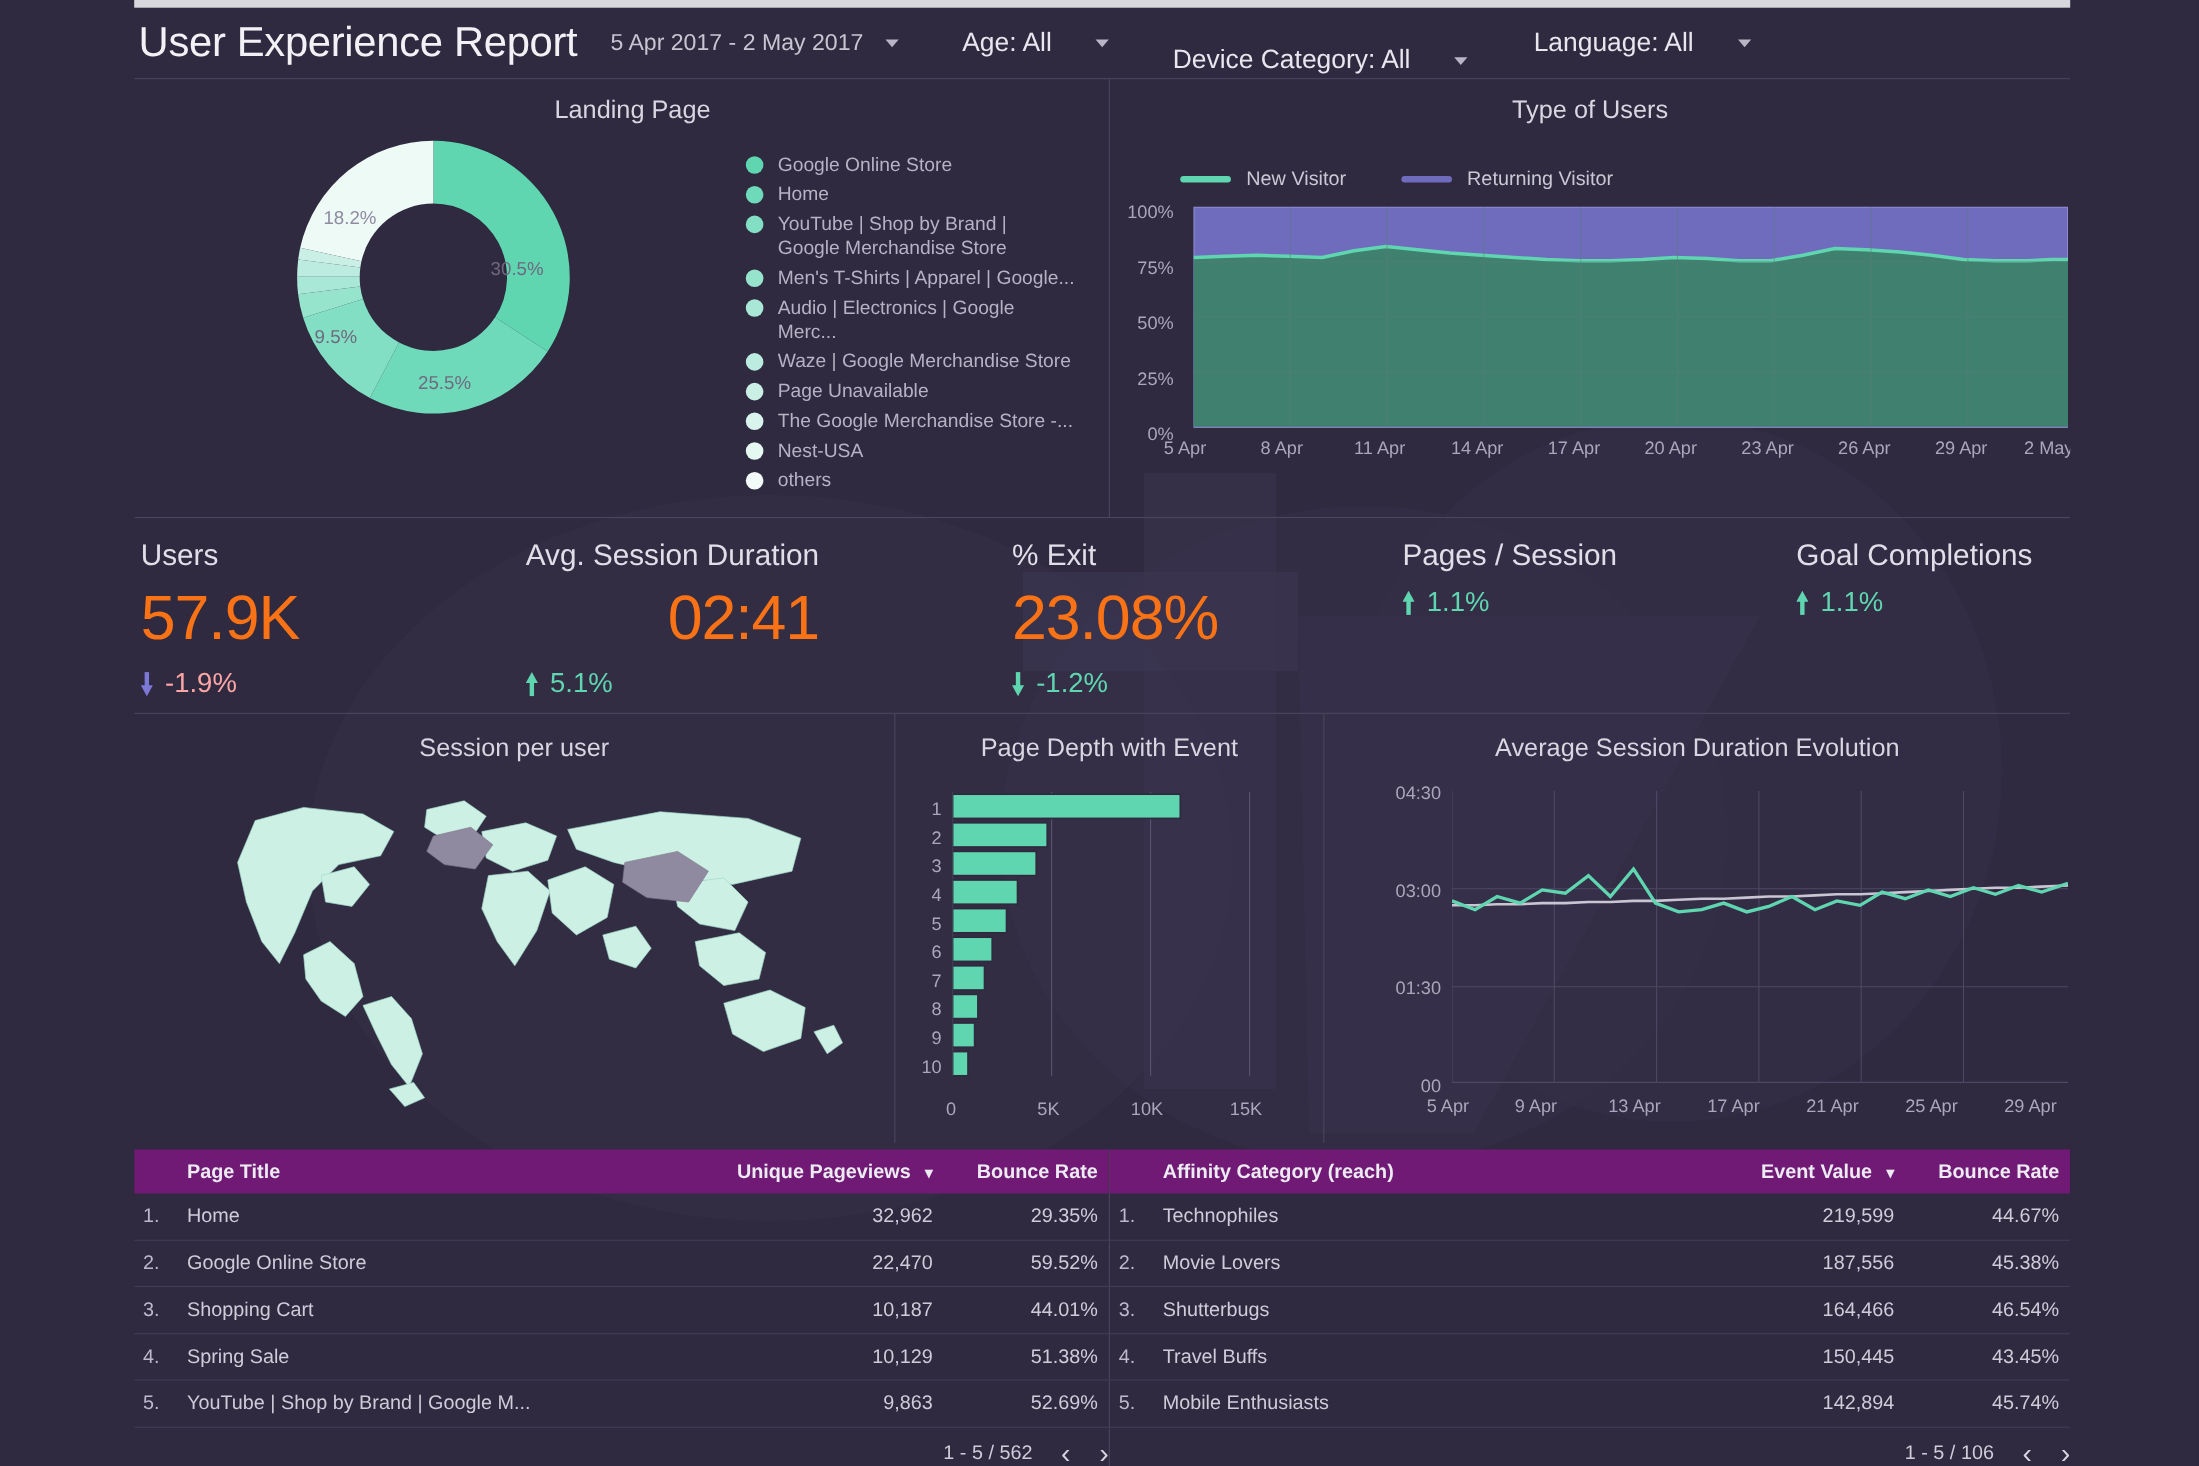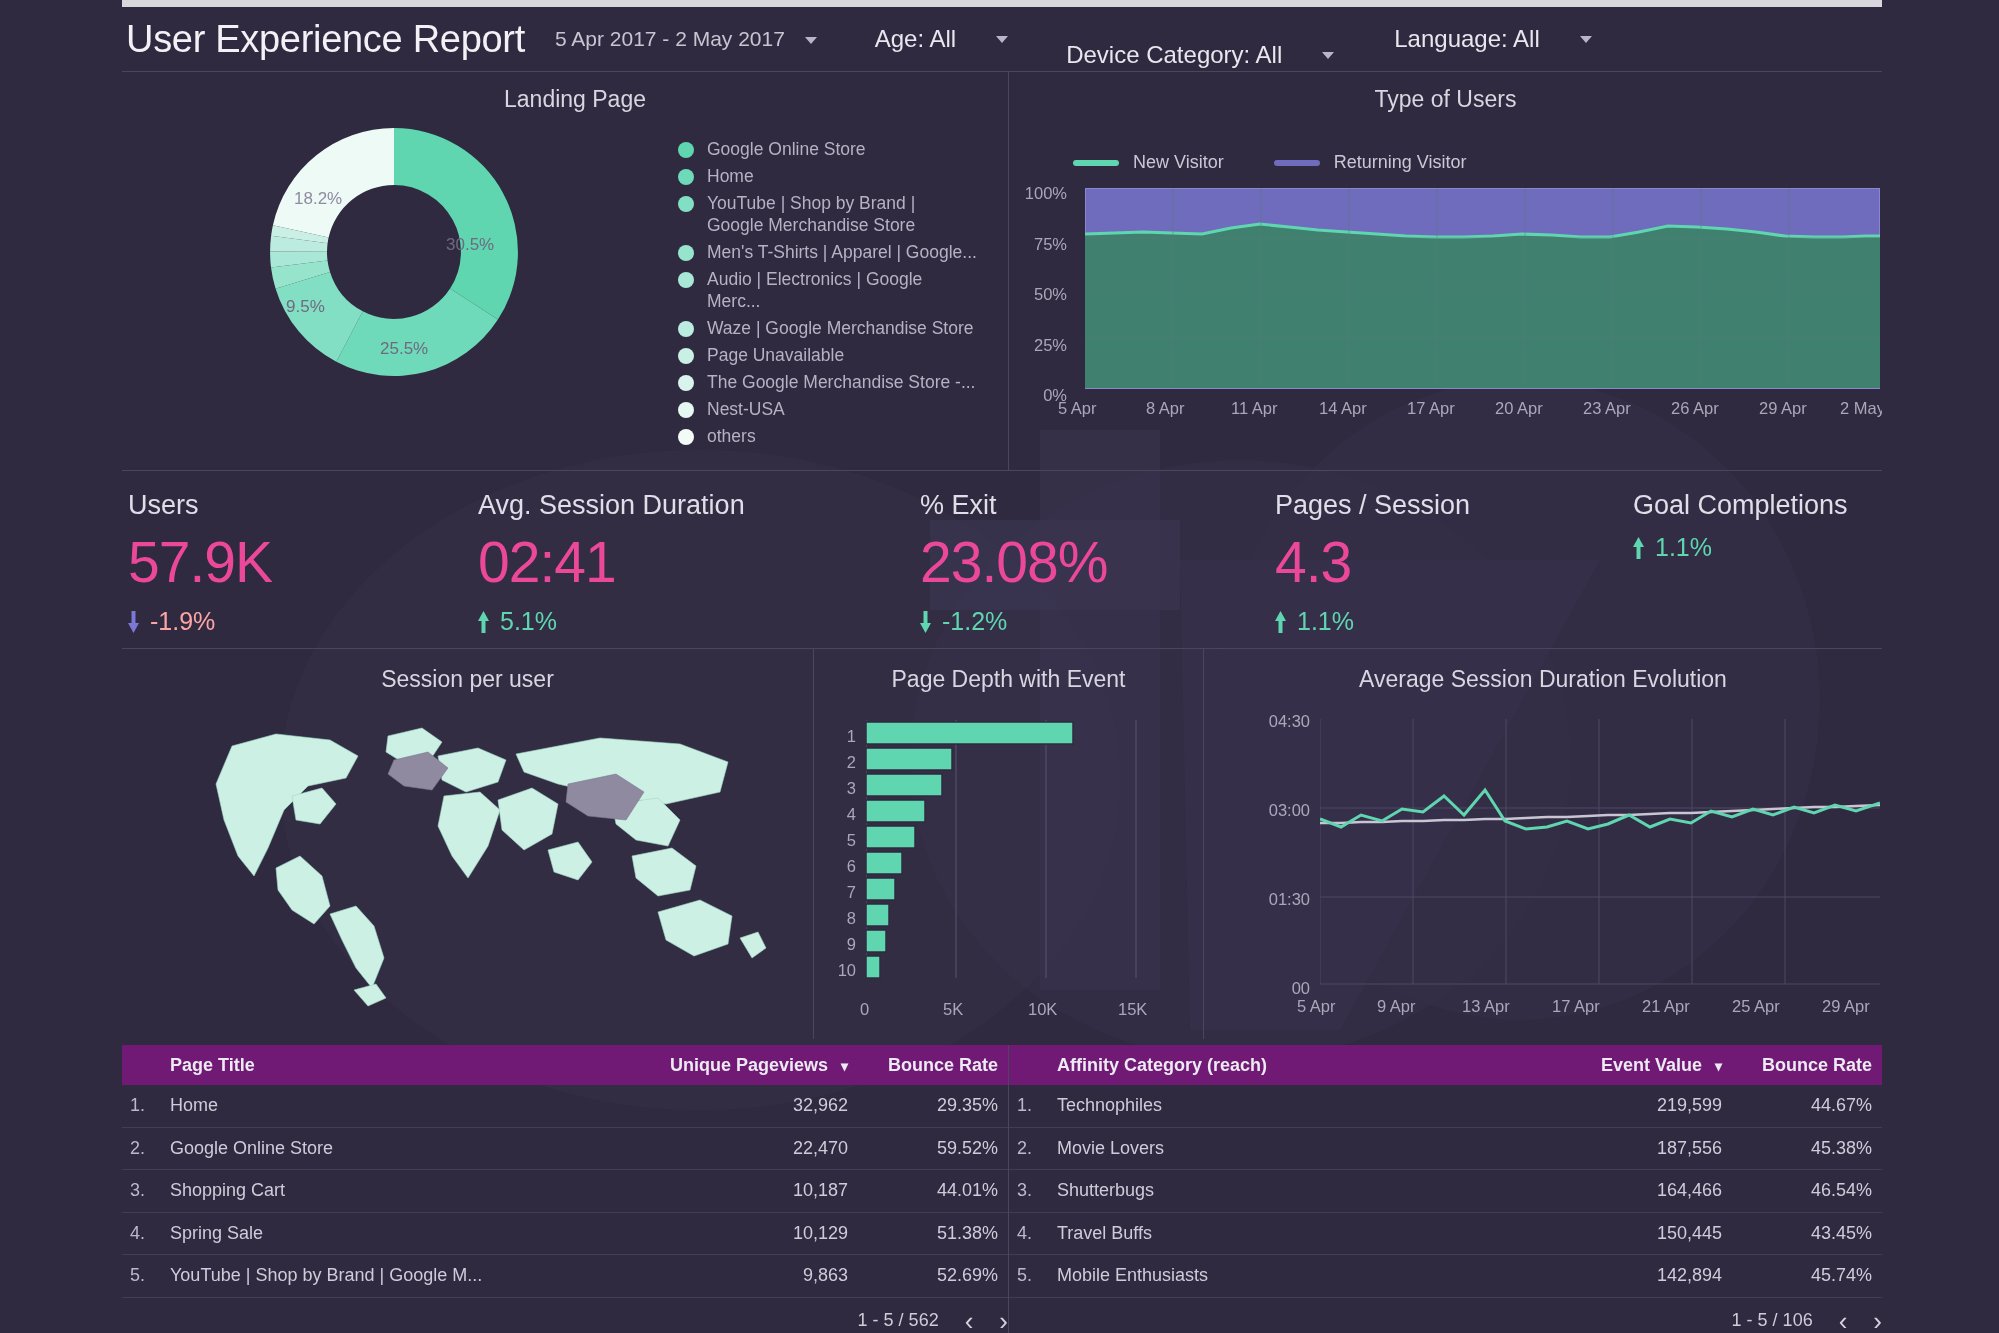--- a/index.html
+++ b/index.html
@@ -94,22 +94,22 @@
   .axis-lbl {
     position: absolute; color: #aba7ba; font-size: 16.5px;
     white-space: nowrap;
   }
   .axis-lbl.r { text-align: right; }
 
   
   .kpi { position: absolute; top: 490px; }
   .kpi-name { color: #e0dee8; font-size: 27px; white-space: nowrap; }
   .kpi-val {
-    color: #ec4899; font-size: 57px; font-weight: 300;
-    margin-top: 8px; letter-spacing: -1px; white-space: nowrap;
+    color: #f97316; font-size: 57px; font-weight: 300;
+    margin-top: 8px; letter-spacing: -1px; white-space: nowrap; text-align: right;
   }
   .kpi-delta {
     display: flex; align-items: center; font-size: 25px; margin-top: 12px;
   }
   .arrow { width: 11px; margin-right: 11px; flex: none; }
 
   
   .tbl { position: absolute; top: 1045px; }
   .thead {
     display: flex; align-items: center; height: 40px;
@@ -332,21 +332,20 @@
         <svg class="arrow" viewBox="0 0 11 22">
           <rect x="3.5" y="0" width="4" height="13" fill="#5fd6b0"></rect>
           <path d="M0 12 L11 12 L5.5 22 Z" fill="#5fd6b0"></path>
         </svg>
         <span>-1.2%</span>
       </div>
     </div>
 
     <div class="kpi" style="left:1275px;">
       <div class="kpi-name">Pages / Session</div>
-      <div class="kpi-val">4.3</div>
       <div class="kpi-delta" style="color:#5fd6b0;">
         <svg class="arrow" viewBox="0 0 11 22">
           <path d="M0 10 L11 10 L5.5 0 Z" fill="#5fd6b0"></path>
           <rect x="3.5" y="9" width="4" height="13" fill="#5fd6b0"></rect>
         </svg>
         <span>1.1%</span>
       </div>
     </div>
 
     <div class="kpi" style="left:1633px;">

